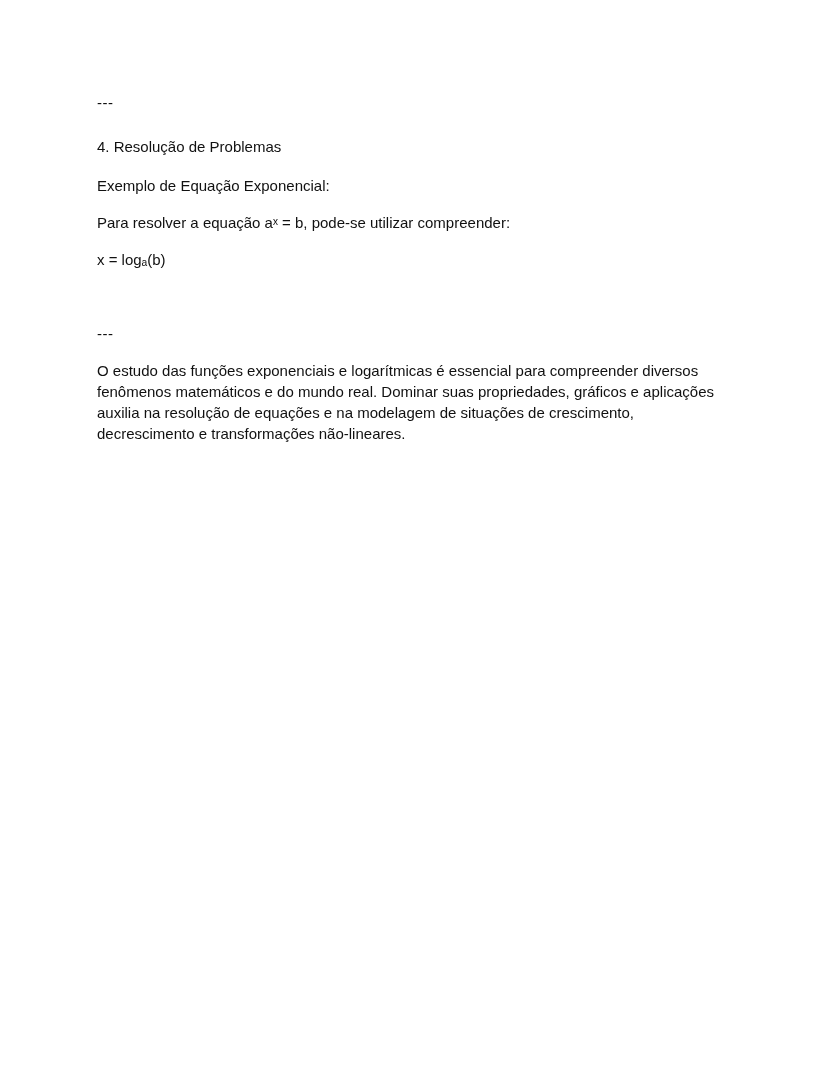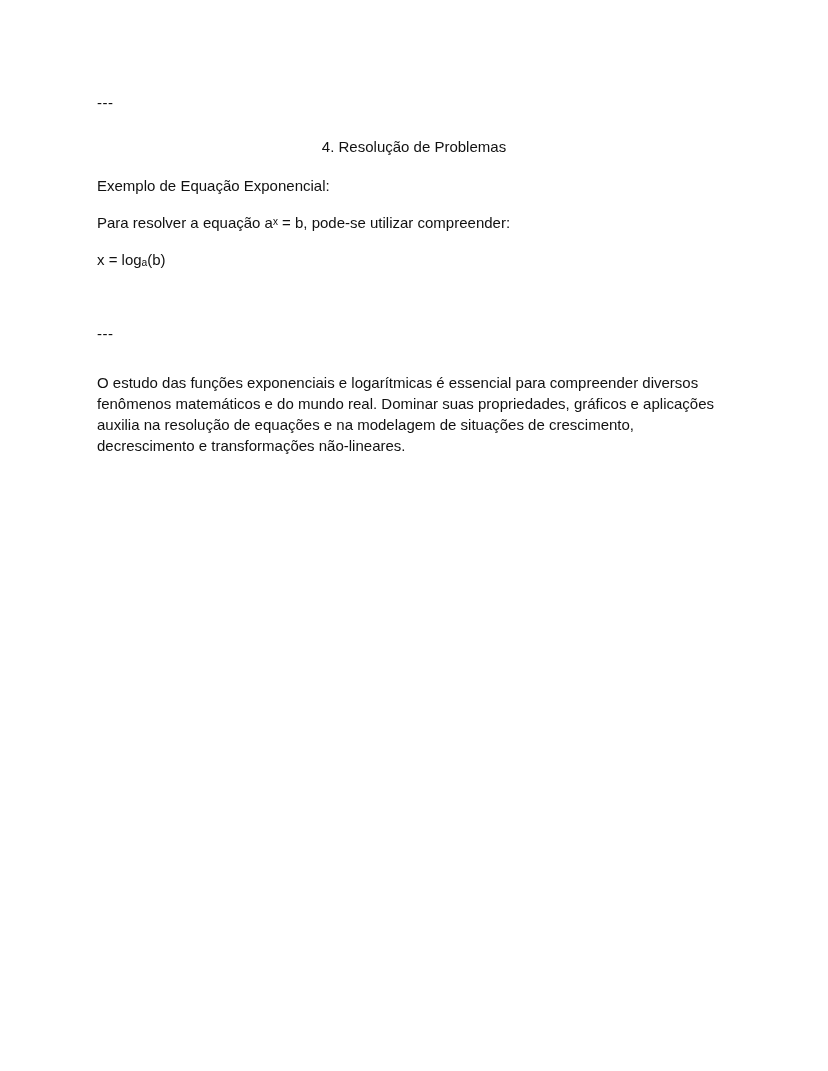--- a/index.html
+++ b/index.html
@@ -22,42 +22,41 @@
     color: #111111;
     padding: 92px 97px 0 97px;
   }
 
   .sep {
     letter-spacing: 0.5px;
   }
 
   .heading {
     margin-top: 23px;
-    text-align: center;
   }
 
   .block {
     margin-top: 18px;
   }
 
   .block .line {
     white-space: pre-wrap;
     margin-top: 16px;
   }
 
   .sep-2 {
     margin-top: 53px;
   }
 
   .heading-5 {
     margin-top: 21px;
   }
 
   .paragraph {
-    margin-top: 28px;
+    margin-top: 16px;
     max-width: 618px;
   }
 </style>
 </head>
 <body>
 
 <div class="page">
 
   <div class="sep">---</div>
 

